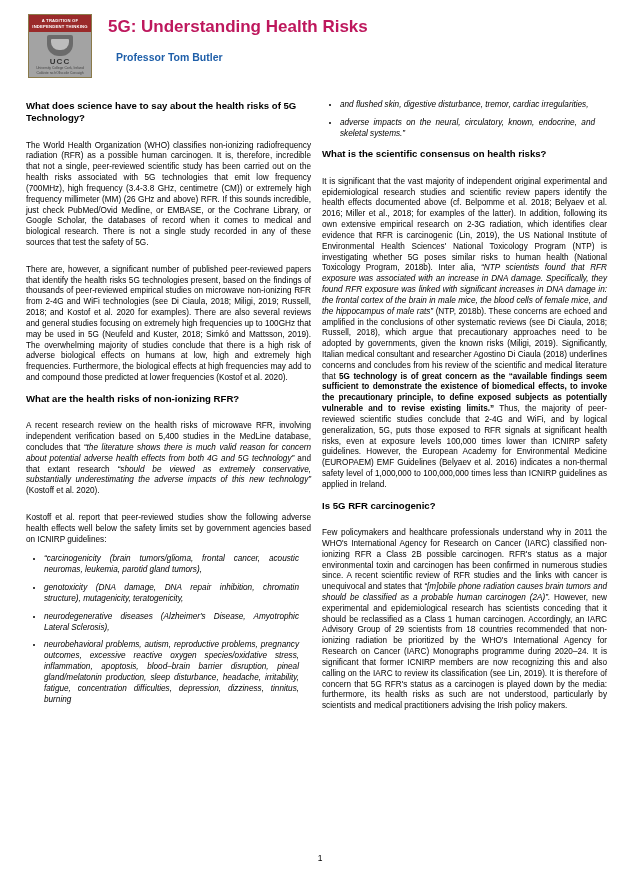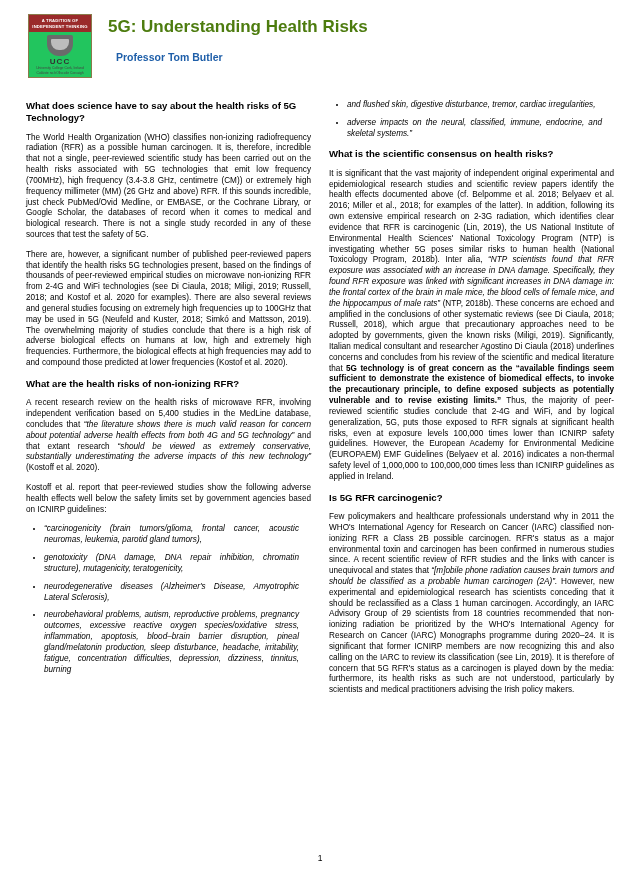--- a/index.html
+++ b/index.html
@@ -22,21 +22,21 @@
   .header {
     display: flex;
     align-items: flex-start;
     margin-bottom: 10px;
     height: 76px;
   }
   .logo {
     width: 64px;
     height: 64px;
     border: 1px solid #8a7a4a;
-    background: #22c55e;
+    background: #a3a3a3;
     margin-right: 16px;
     margin-left: 2px;
     flex: 0 0 auto;
     display: flex;
     flex-direction: column;
     align-items: center;
     justify-content: flex-start;
     overflow: hidden;
   }
   .logo-top {
@@ -79,49 +79,49 @@
     text-align: center;
     line-height: 1.3;
     padding: 0 2px 2px 2px;
   }
   .title-block { padding-top: 2px; }
   .doc-title {
     font-size: 17px;
     font-weight: bold;
     line-height: 1.25;
     margin: 0 0 14px 0;
-    color: #4d7c0f;
+    color: #be185d;
   }
   .doc-author {
     font-size: 10.5px;
     font-weight: bold;
     color: #1f5fa9;
     margin: 8px;
   }
   
   .columns {
     display: flex;
-    gap: 18px;
+    gap: 11px;
     height: 752px;
   }
   .col {
     width: 285px;
     font-size: 8.2px;
     line-height: 1.32;
     text-align: justify;
   }
   h2.sec {
     font-size: 9.6px;
     font-weight: bold;
     margin: 0 0 7px 0;
     line-height: 1.28;
     text-align: left;
   }
   p.para {
-    margin: 8px 0 9px 0;
+    margin: 16px 0 9px 0;
     text-align: justify;
     hyphens: auto;
   }
   ul.bullets {
     margin: 0 0 9px 0;
     padding-left: 18px;
     list-style: disc;
   }
   ul.bullets li {
     margin: 0 12px 7px 0;
@@ -174,21 +174,21 @@
         <li>“carcinogenicity (brain tumors/glioma, frontal cancer, acoustic neuromas, leukemia, parotid gland tumors),</li>
         <li>genotoxicity (DNA damage, DNA repair inhibition, chromatin structure), mutagenicity, teratogenicity,</li>
         <li>neurodegenerative diseases (Alzheimer's Disease, Amyotrophic Lateral Sclerosis),</li>
         <li>neurobehavioral problems, autism, reproductive problems, pregnancy outcomes, excessive reactive oxygen species/oxidative stress, inflammation, apoptosis, blood–brain barrier disruption, pineal gland/melatonin production, sleep disturbance, headache, irritability, fatigue, concentration difficulties, depression, dizziness, tinnitus, burning</li>
       </ul>
     </div>
 
     <div class="col">
       <ul class="bullets">
         <li>and flushed skin, digestive disturbance, tremor, cardiac irregularities,</li>
-        <li>adverse impacts on the neural, classified, immune, endocrine, and skeletal systems.”</li>
+        <li>adverse impacts on the neural, circulatory, known, endocrine, and skeletal systems.”</li>
       </ul>
 
       <h2 class="sec">What is the scientific consensus on health risks?</h2>
       <p class="para"><span>It is significant that the vast majority of independent original experimental and epidemiological research studies and scientific review papers identify the health effects documented above (cf. Belpomme et al. 2018; Belyaev et al. 2016; Miller et al., 2018; for examples of the latter). In addition, following its own extensive empirical research on 2-3G radiation, which identifies clear evidence that RFR is carcinogenic (Lin, 2019), the US National Institute of Environmental Health Sciences' National Toxicology Program (NTP) is investigating whether 5G poses similar risks to human health (National Toxicology Program, 2018b). Inter alia, </span><span class="it">“NTP scientists found that RFR exposure was associated with an increase in DNA damage. Specifically, they found RFR exposure was linked with significant increases in DNA damage in: the frontal cortex of the brain in male mice, the blood cells of female mice, and the hippocampus of male rats”</span><span> (NTP, 2018b). These concerns are echoed and amplified in the conclusions of other systematic reviews (see Di Ciaula, 2018; Russell, 2018), which argue that precautionary approaches need to be adopted by governments, given the known risks (Miligi, 2019). Significantly, Italian medical consultant and researcher Agostino Di Ciaula (2018) underlines concerns and concludes from his review of the scientific and medical literature that </span><span class="b">5G technology is of great concern as the </span><span class="bi">“available findings seem sufficient to demonstrate the existence of biomedical effects, to invoke the precautionary principle, to define exposed subjects as potentially vulnerable and to revise existing limits.”</span><span> Thus, the majority of peer-reviewed scientific studies conclude that 2-4G and WiFi, and by logical generalization, 5G, puts those exposed to RFR signals at significant health risks, even at exposure levels 100,000 times lower than ICNIRP safety guidelines. However, the European Academy for Environmental Medicine (EUROPAEM) EMF Guidelines (Belyaev et al. 2016) indicates a non-thermal safety level of 1,000,000 to 100,000,000 times less than ICNIRP guidelines as applied in Ireland.</span></p>
 
       <h2 class="sec">Is 5G RFR carcinogenic?</h2>
       <p class="para"><span>Few policymakers and healthcare professionals understand why in 2011 the WHO's International Agency for Research on Cancer (IARC) classified non-ionizing RFR a Class 2B possible carcinogen. RFR's status as a major environmental toxin and carcinogen has been confirmed in numerous studies since. A recent scientific review of RFR studies and the links with cancer is unequivocal and states that </span><span class="it">“[m]obile phone radiation causes brain tumors and should be classified as a probable human carcinogen (2A)”.</span><span> However, new experimental and epidemiological research has scientists conceding that it should be reclassified as a Class 1 human carcinogen. Accordingly, an IARC Advisory Group of 29 scientists from 18 countries recommended that non-ionizing radiation be prioritized by the WHO's International Agency for Research on Cancer (IARC) Monographs programme during 2020–24. It is significant that former ICNIRP members are now recognizing this and also calling on the IARC to review its classification (see Lin, 2019). It is therefore of concern that 5G RFR's status as a carcinogen is played down by the media: furthermore, its health risks as such are not understood, particularly by scientists and medical practitioners advising the Irish policy makers.</span></p>
     </div>
 
   </div>

